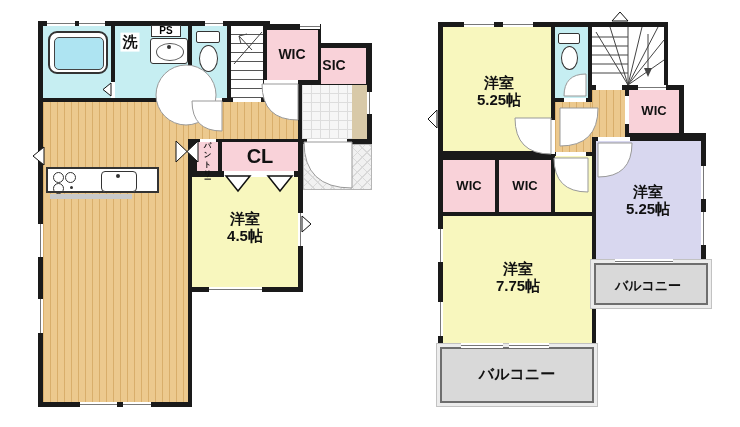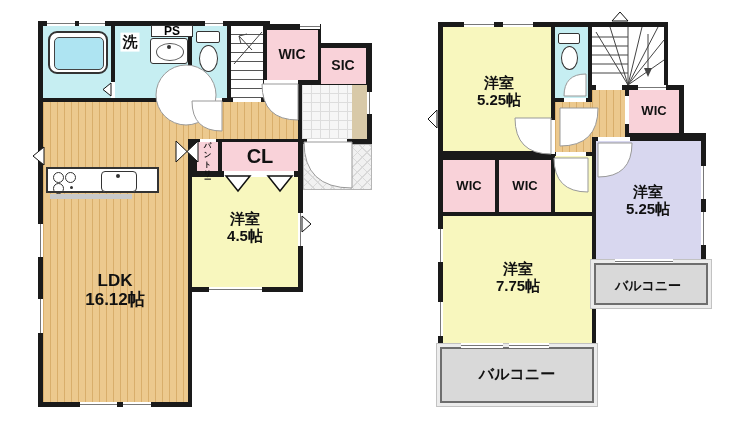--- a/index.html
+++ b/index.html
@@ -118,21 +118,21 @@
 
   <div class="gap" style="left:551px;top:120px;width:4px;height:34px"></div>
   <div class="gap" style="left:564px;top:98px;width:22px;height:4px"></div>
   <div class="gap" style="left:598px;top:137px;width:32px;height:4px"></div>
   <div class="gap" style="left:556px;top:152px;width:30px;height:4px"></div>
   <div class="gap" style="left:625px;top:96px;width:4px;height:28px"></div>
   <div class="gap" style="left:596px;top:85px;width:26px;height:5px"></div>
 
   <div class="fix" style="left:48px;top:31px;width:60px;height:43px;border-radius:9px"></div>
   <div class="abs" style="left:54px;top:37px;width:48px;height:31px;background:#aee4f2;border:1px solid #444;border-radius:5px"></div>
-  <div class="fix thin" style="left:151px;top:25px;width:42px;height:12px;font-size:12px;font-weight:bold;text-align:center;line-height:10px">
+  <div class="fix thin" style="left:151px;top:25px;width:30px;height:12px;font-size:10px;font-weight:bold;text-align:center;line-height:10px">
     <span>PS</span>
   </div>
   <div class="fix thin" style="left:150px;top:38px;width:38px;height:26px;border-radius:3px"></div>
   <div class="abs" style="left:156px;top:43px;width:26px;height:16px;border:1px solid #555;border-radius:50%;background:#fff"></div>
   <div class="abs" style="left:167px;top:45px;width:4px;height:4px;background:#333;border-radius:50%"></div>
   <div class="fix thin" style="left:196px;top:31px;width:24px;height:12px;border-radius:2px"></div>
   <div class="fix thin" style="left:199px;top:45px;width:19px;height:27px;border-radius:50%"></div>
   <div class="fix" style="left:46px;top:167px;width:113px;height:26px"></div>
   <div class="abs" style="left:53px;top:172px;width:9px;height:9px;border:1.5px solid #333;border-radius:50%"></div>
   <div class="abs" style="left:65px;top:172px;width:9px;height:9px;border:1.5px solid #333;border-radius:50%"></div>
@@ -191,30 +191,26 @@
       <polygon points="111,83 111,96 103,89.5"></polygon>
       <polygon points="437,110 437,128 428,119"></polygon>
       <polygon points="612,21 628,21 620,12"></polygon>
     </g>
   </svg>
 
   <div class="lbl" style="left:130px;top:42px;font-size:15px;background:#fff;padding:1px 2px">
     <span>洗</span>
   </div>
   <div class="lbl" style="left:292px;top:55px;font-size:14px"><span>WIC</span></div>
-  <div class="lbl" style="left:343px;top:66px;font-size:14px"><span>SIC</span></div>
+  <div class="lbl" style="left:334px;top:66px;font-size:14px"><span>SIC</span></div>
   <div class="lbl vert" style="left:207px;top:156px;font-size:7.5px"><span>パントリー</span></div>
   <div class="lbl" style="left:260px;top:156px;font-size:20px"><span>CL</span></div>
   <div class="lbl" style="left:245px;top:228px;font-size:15px">
     <div>洋室</div>
       <div>4.5帖</div>
-  </div>
-  <div class="lbl" style="left:115px;top:290px;font-size:17px">
-    <div>LDK</div>
-      <div>16.12帖</div>
   </div>
 
   <div class="lbl" style="left:499px;top:92px;font-size:15px">
     <div>洋室</div>
       <div>5.25帖</div>
   </div>
   <div class="lbl" style="left:654px;top:111px;font-size:13px"><span>WIC</span></div>
   <div class="lbl" style="left:469px;top:186px;font-size:13px"><span>WIC</span></div>
   <div class="lbl" style="left:525px;top:186px;font-size:13px"><span>WIC</span></div>
   <div class="lbl" style="left:648px;top:201px;font-size:15px">

